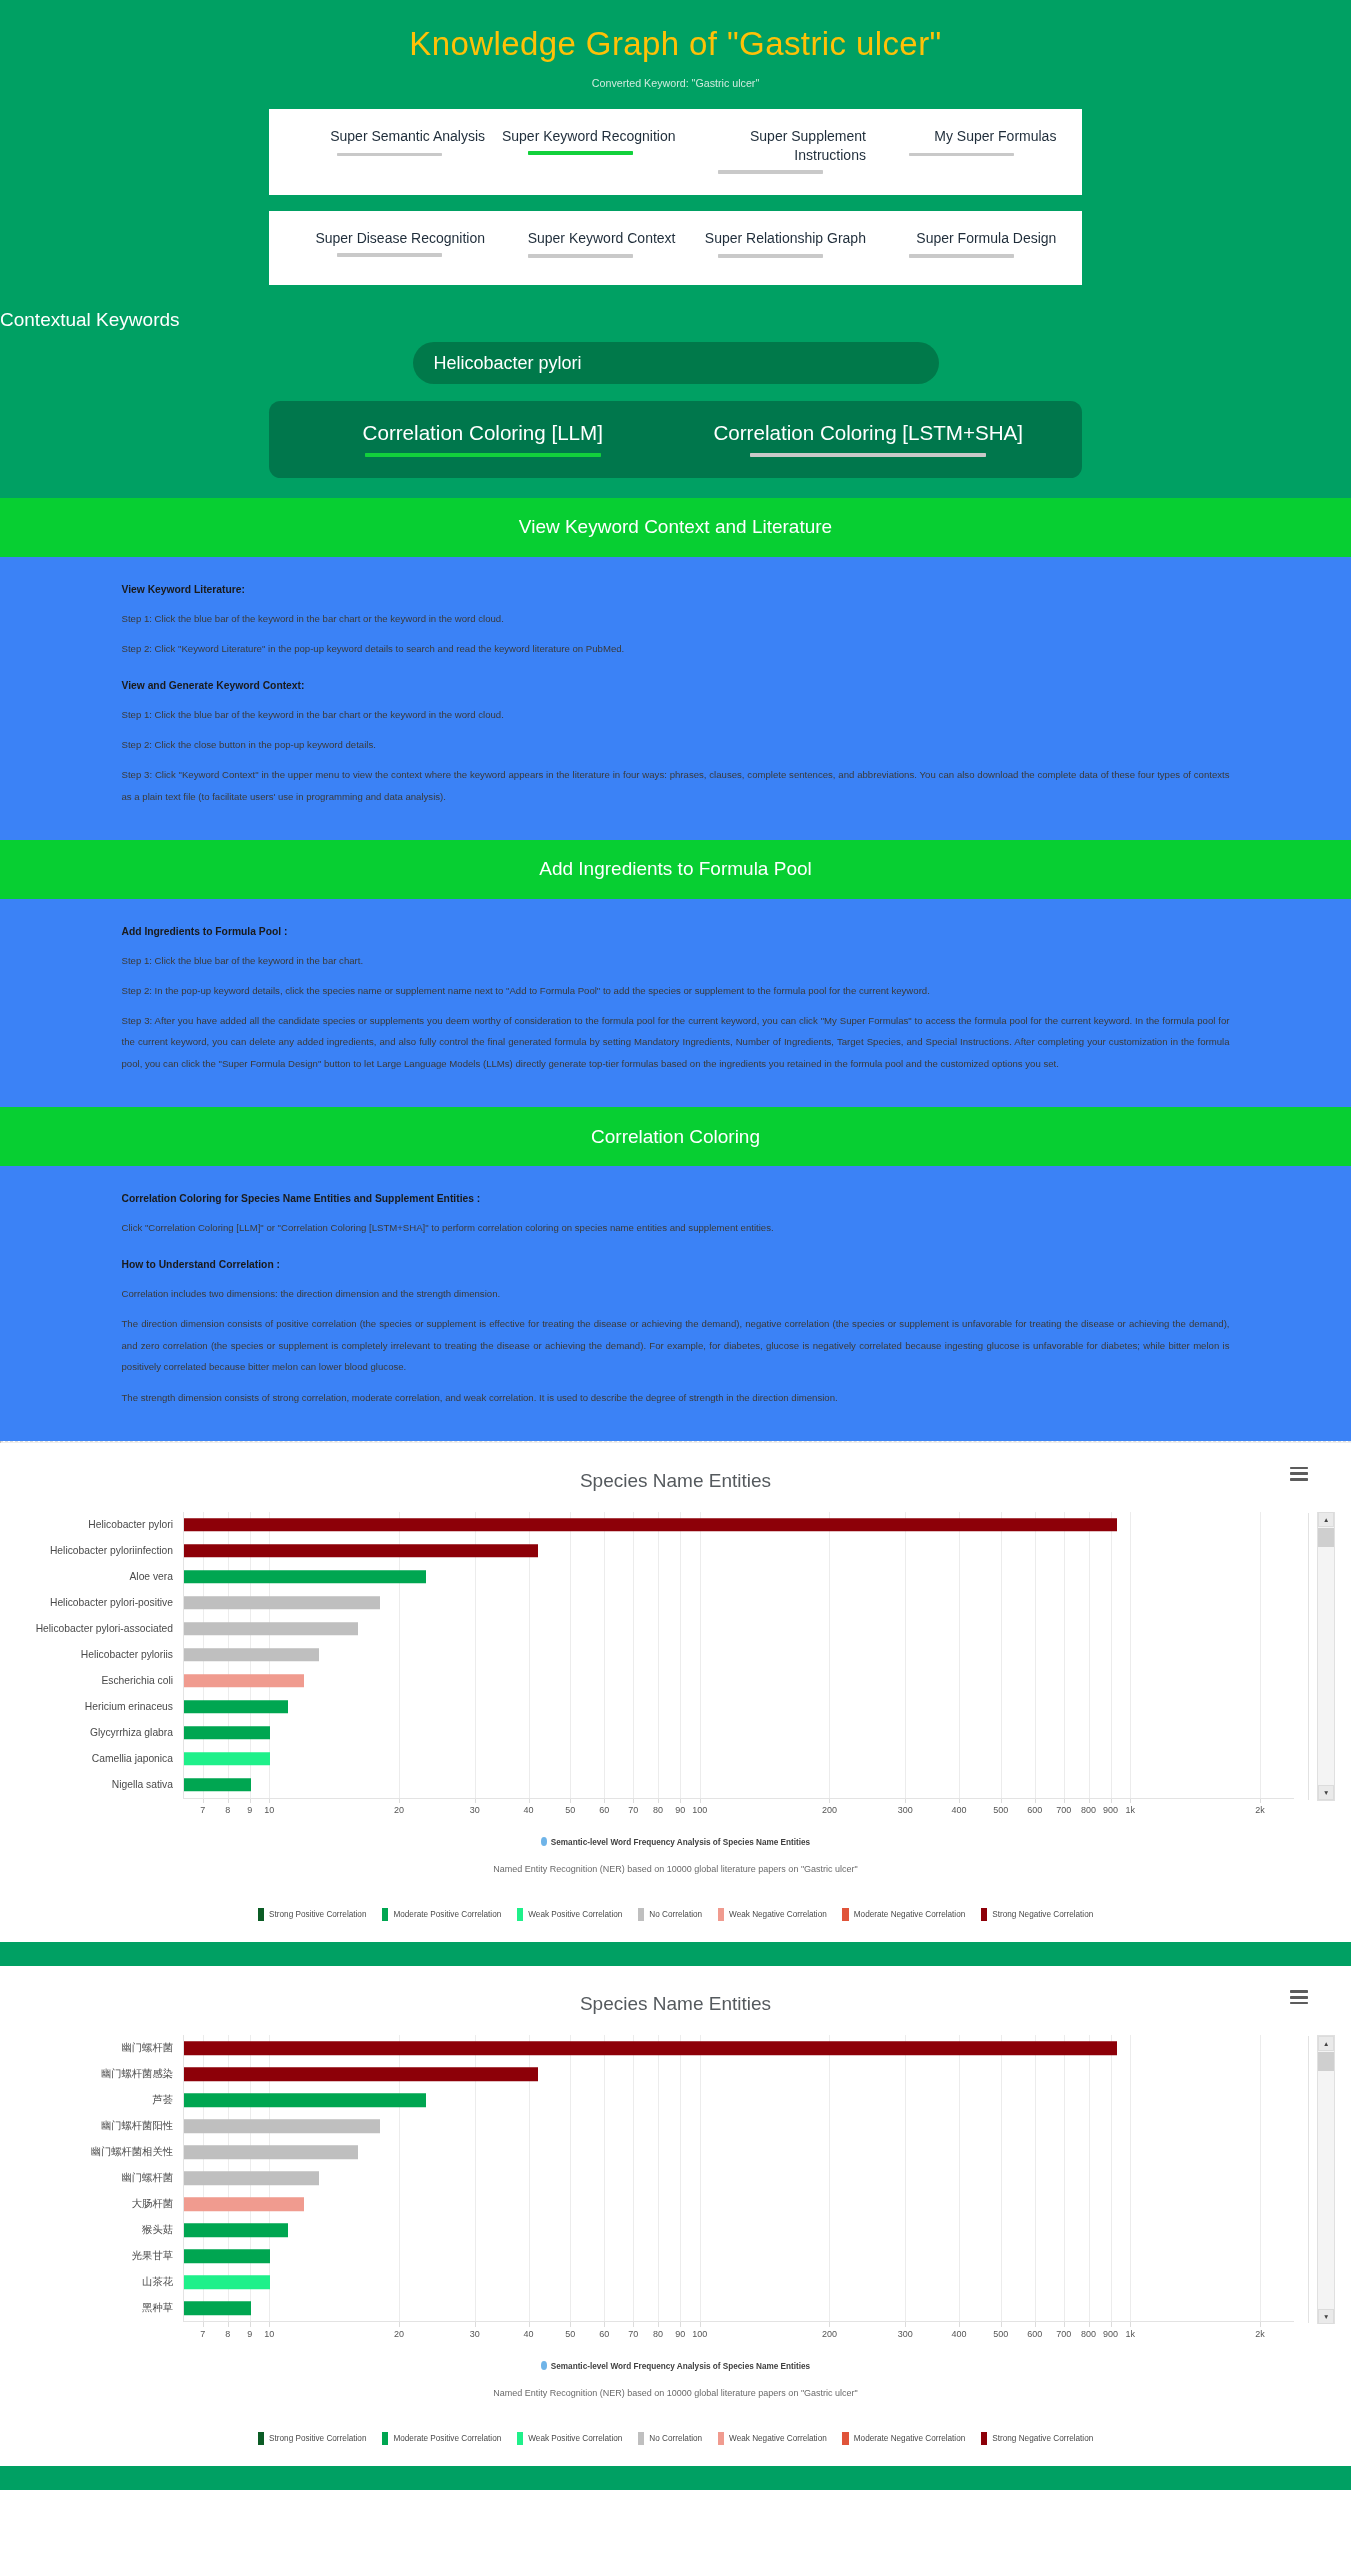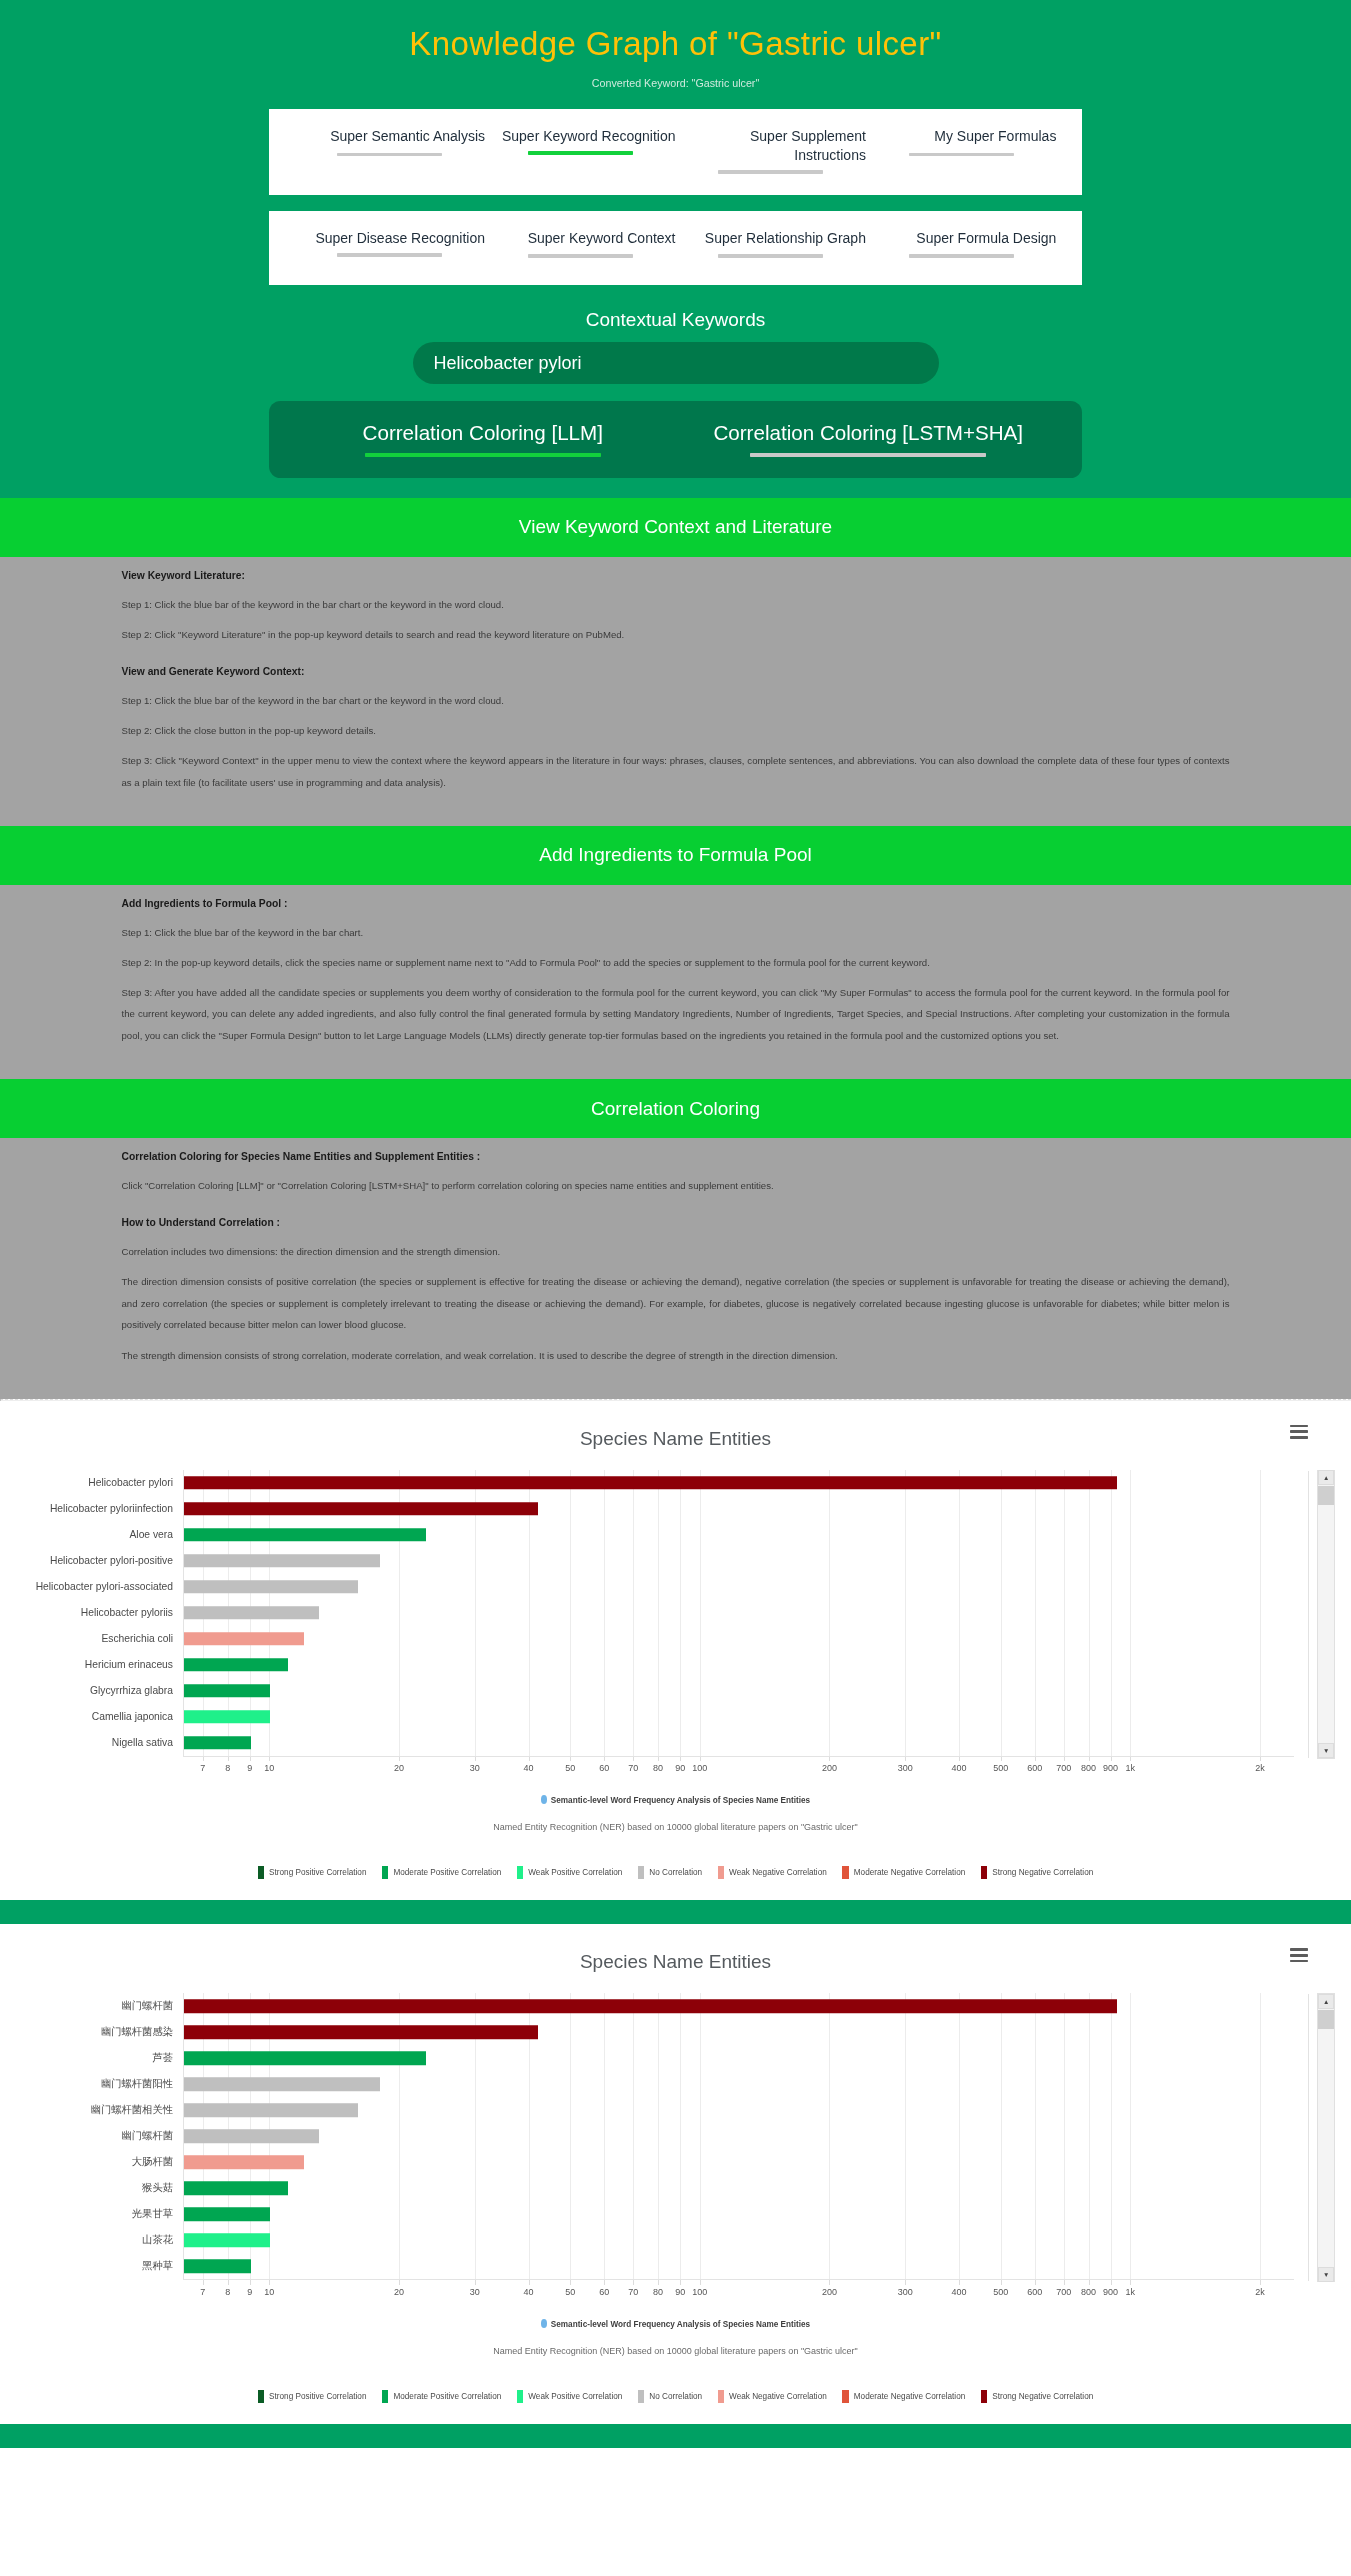--- a/index.html
+++ b/index.html
@@ -61,21 +61,20 @@
     height:3.6px;
     width:105px;
     margin:6.4px auto 0 auto;
     background:#c9c9c9;
     border-radius:0.7px;
   }
   .nav-underline.active { background:#12d13c; }
   .nav-item.two-line .nav-underline { margin-top:5px; }
 
   .ctx-heading {
-    text-align:center;
     color:#ffffff;
     font-size:19px;
     margin:24px 0 0 0;
     font-weight:400;
   }
 
   .kw-pill {
     width:526px;
     margin:11.4px auto 0 auto;
     background:#00794a;
@@ -114,22 +113,22 @@
     background:#07cf32;
     color:#ffffff;
     text-align:center;
     font-size:19px;
     padding:18.5px 0;
     font-weight:400;
   }
 
   
   .block {
-    padding:13px 0 24px 0;
-    background:#a3a3a3;
+    padding:27px 0 24px 0;
+    background:#3b82f6;
   }
   .block-inner { width:1108px; margin:0 auto; }
   .b-head {
     font-size:10.3px;
     font-weight:bold;
     color:#1a1a1a;
     margin:0 0 12.8px 0;
   }
   .b-head.spaced { margin-top:21px; }
   .b-p {

